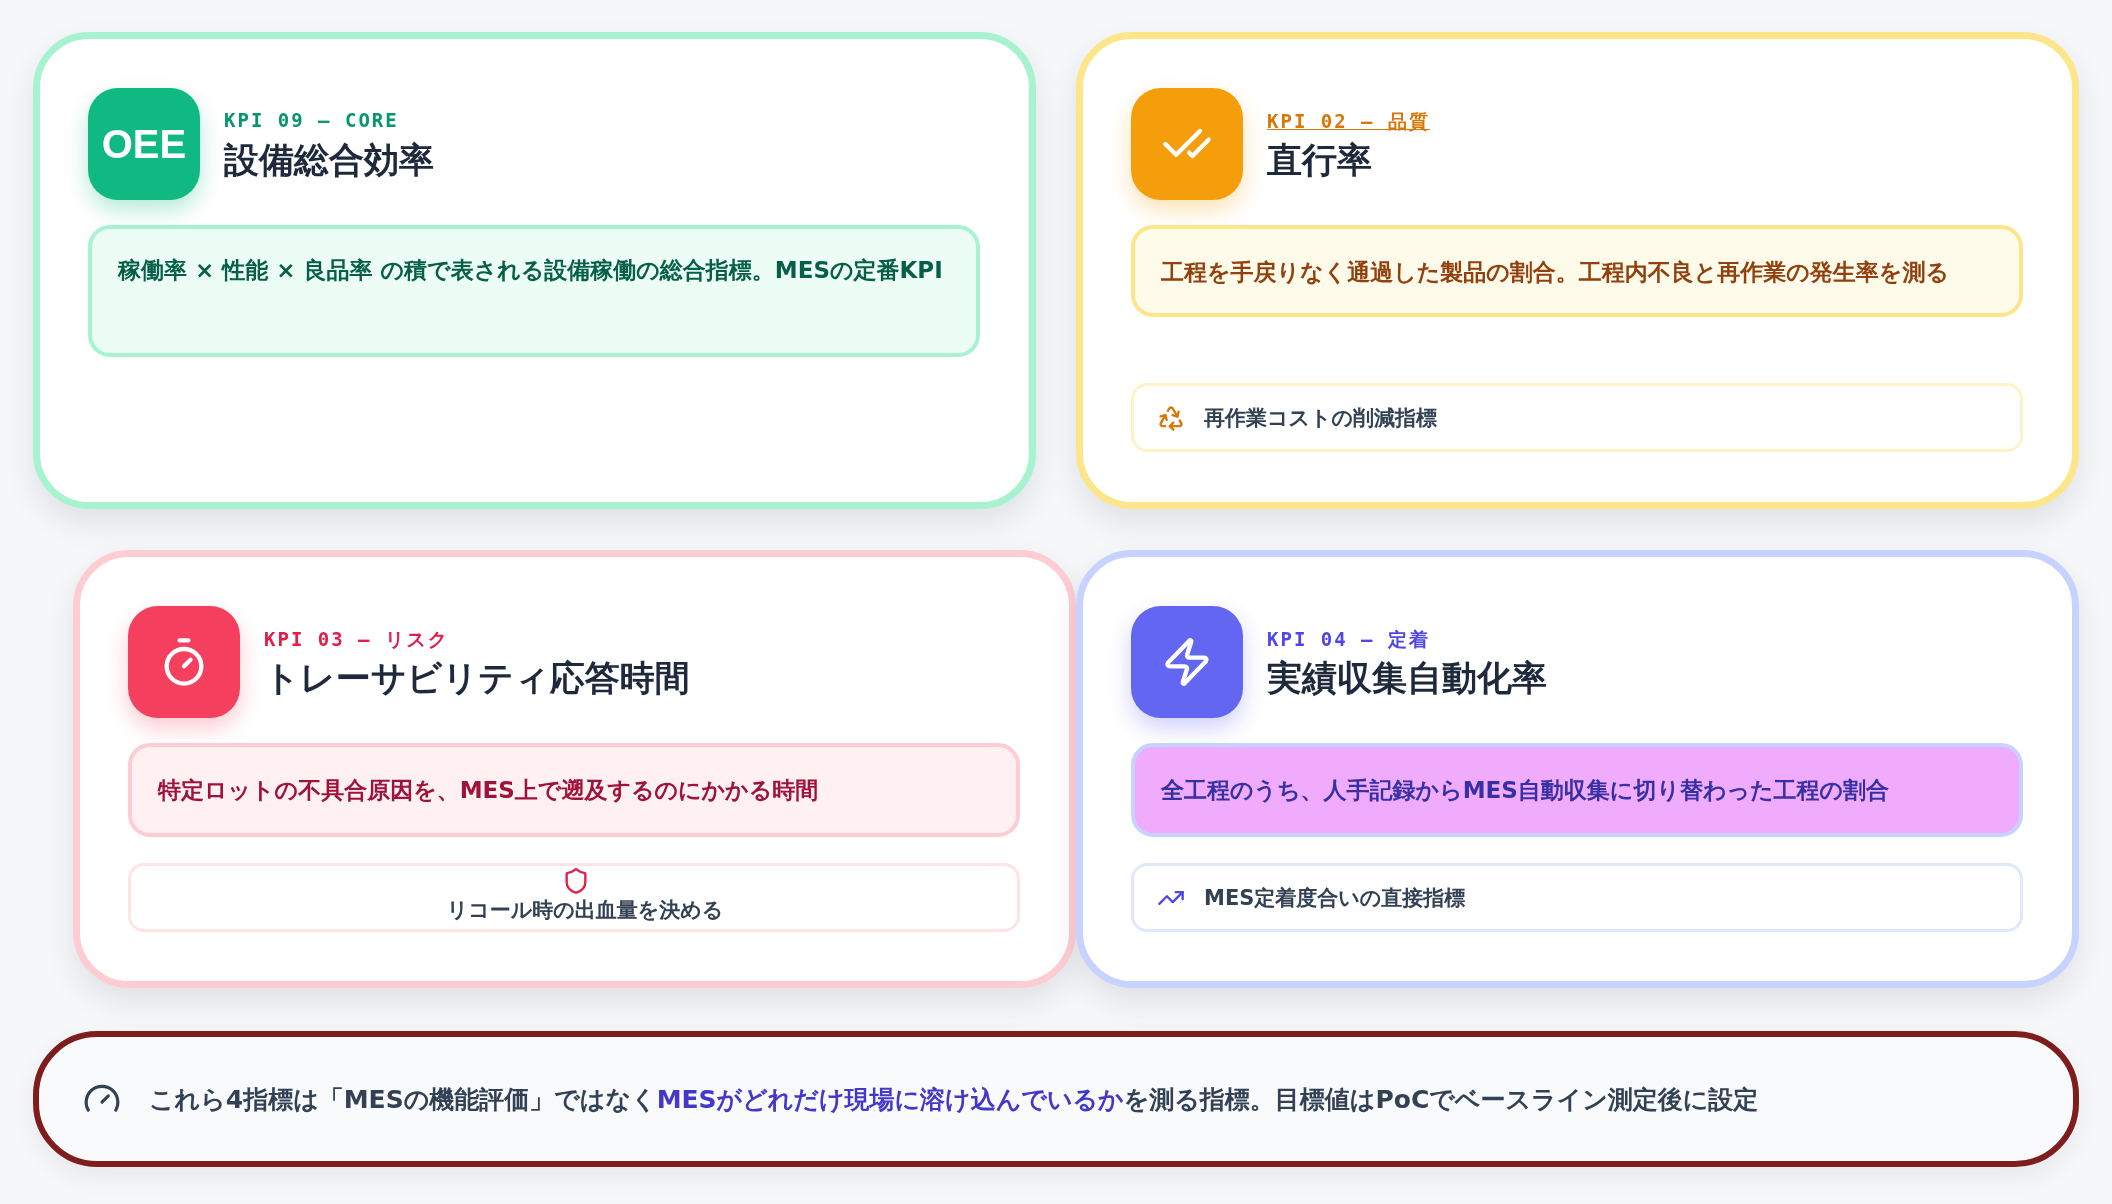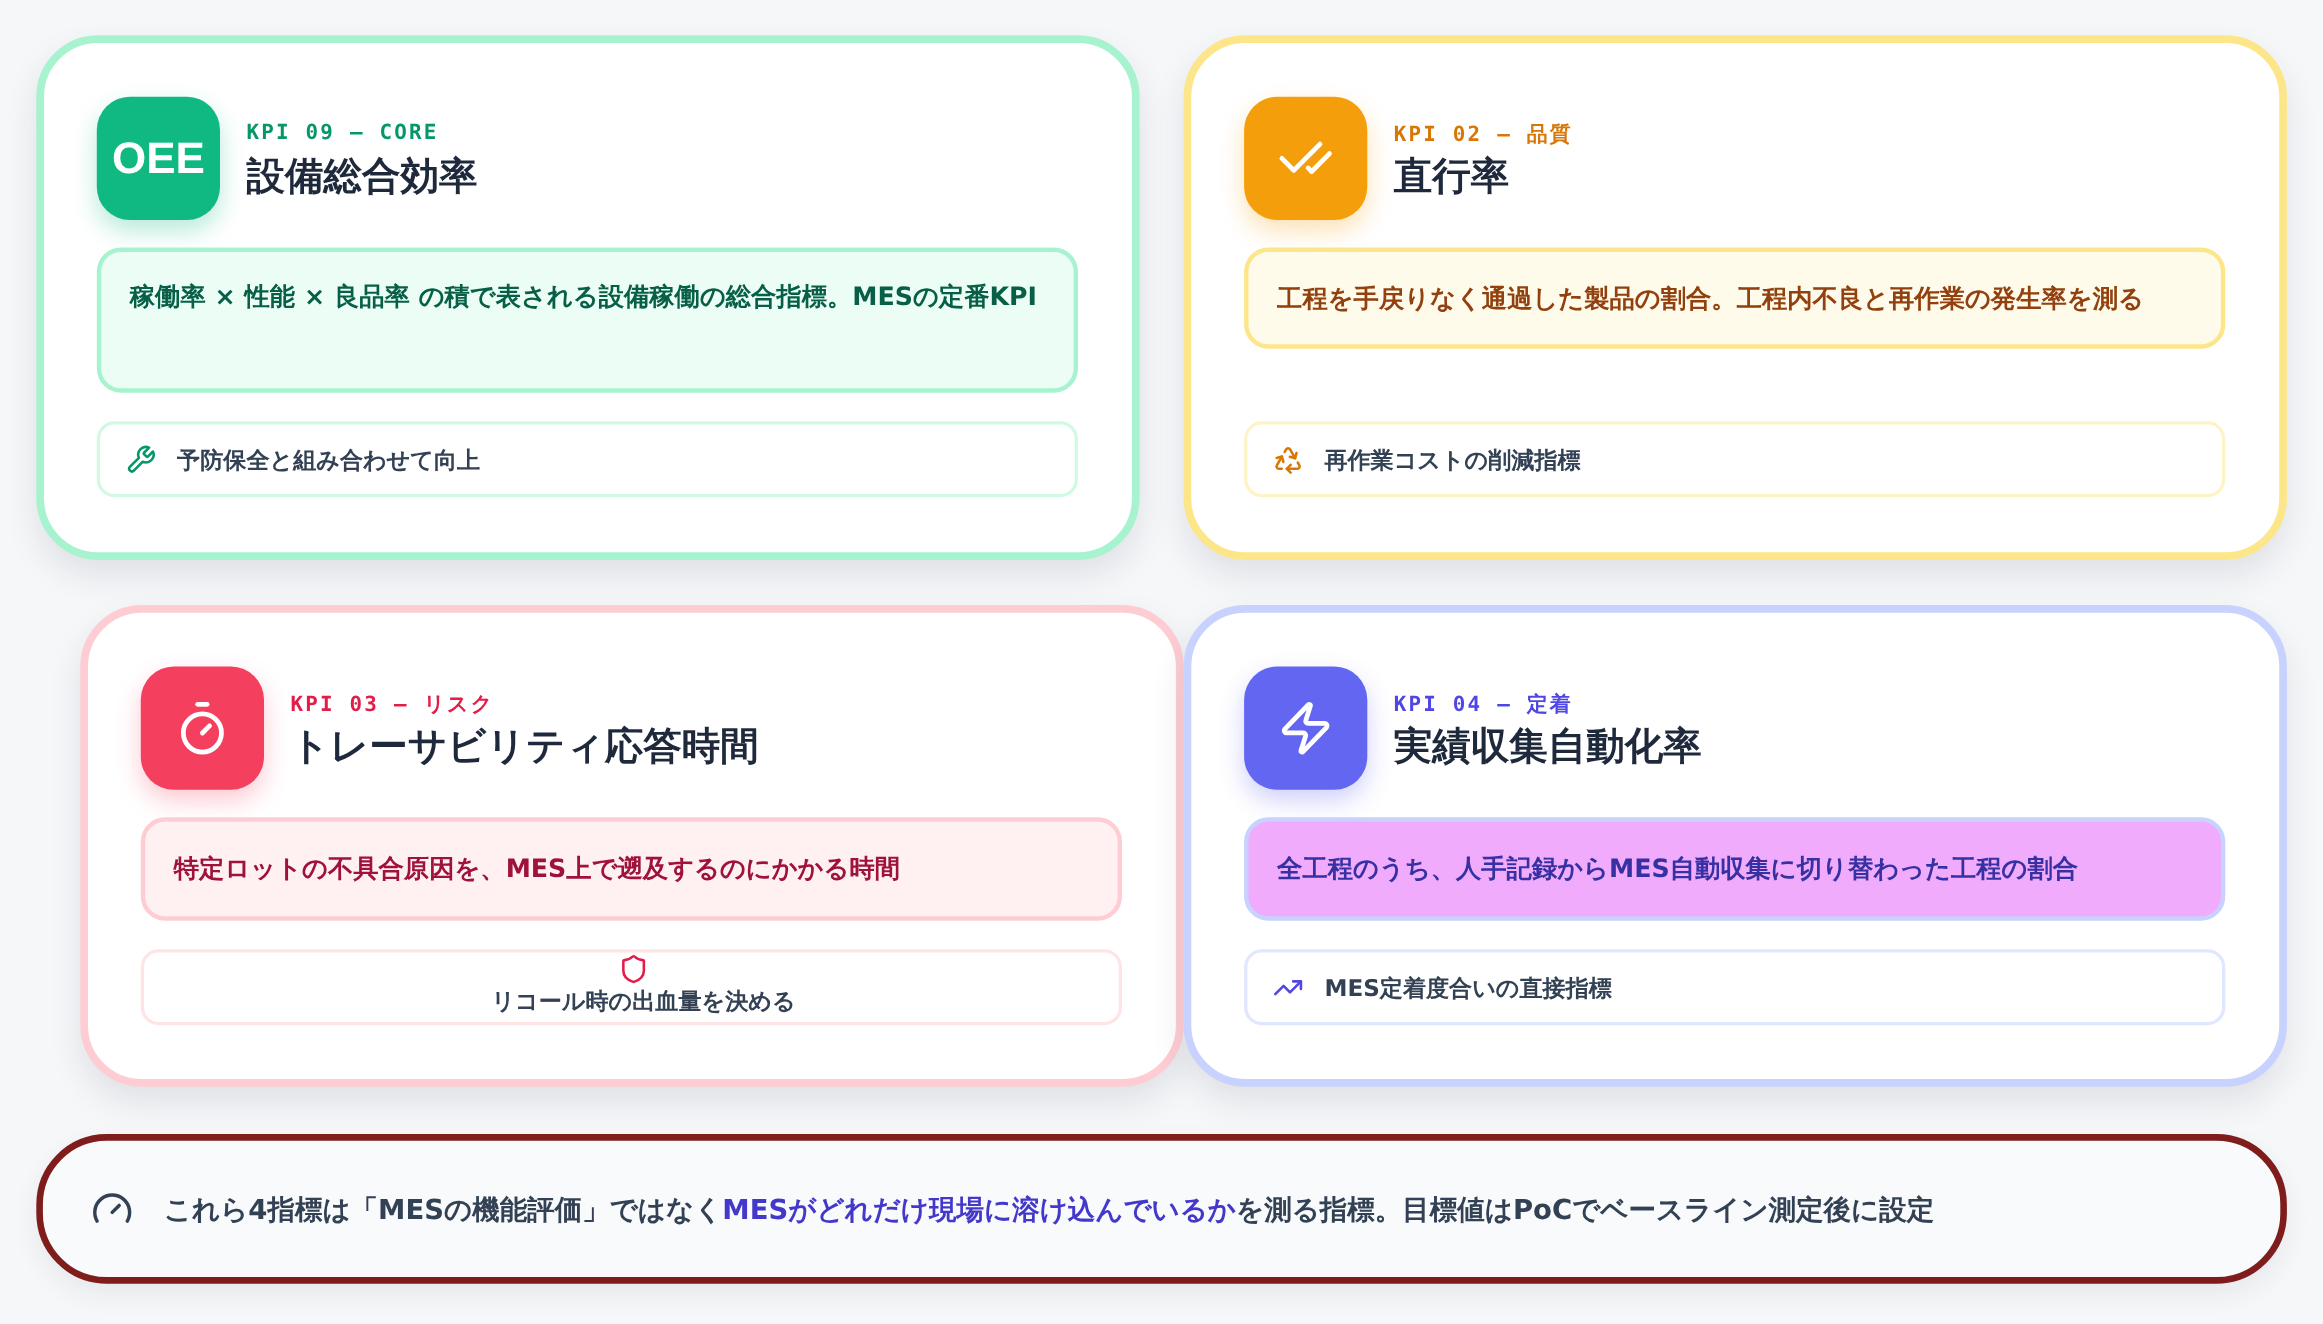--- a/index.html
+++ b/index.html
@@ -45,21 +45,21 @@
 
   .kpi-label {
     position: absolute;
     left: 184px; top: 70px;
     font-family: "DejaVu Sans Mono", "Liberation Mono", monospace;
     font-size: 19px;
     font-weight: 700;
     letter-spacing: 2px;
   }
   .c1 .kpi-label { color: #059669; }
-  .c2 .kpi-label { color: #d97706; }
+  .c2 .kpi-label { color: #d97706; text-decoration: underline; }
   .c3 .kpi-label { color: #e11d48; }
   .c4 .kpi-label { color: #4f46e5; }
 
   .kpi-title {
     position: absolute;
     left: 184px; top: 98px;
     font-size: 35px;
     font-weight: 700;
     color: #1e293b;
     letter-spacing: 0px;
@@ -123,28 +123,20 @@
 </head>
 <body>
 
 <div class="card c1">
   <div class="icon-box">
     <span class="oee-text">OEE</span>
   </div>
   <div class="kpi-label">KPI 09 – CORE</div>
   <div class="kpi-title">設備総合効率</div>
   <div class="desc-box">稼働率 × 性能 × 良品率 の積で表される設備稼働の総合指標。MESの定番KPI</div>
-  <div class="note-row">
-    <span class="note-icon">
-      <svg width="28" height="28" viewBox="0 0 24 24" fill="none" stroke="#059669" stroke-width="2" stroke-linecap="round" stroke-linejoin="round">
-          <path d="M14.7 6.3a1 1 0 0 0 0 1.4l1.6 1.6a1 1 0 0 0 1.4 0l3.77-3.77a6 6 0 0 1-7.94 7.94l-6.91 6.91a2.12 2.12 0 0 1-3-3l6.91-6.91a6 6 0 0 1 7.94-7.94l-3.76 3.76z"></path>
-        </svg>
-    </span>
-    <span>予防保全と組み合わせて向上</span>
-  </div>
 </div>
 
 <div class="card c2">
   <div class="icon-box">
     <svg width="52" height="52" viewBox="0 0 24 24" fill="none" stroke="#ffffff" stroke-width="2" stroke-linecap="round" stroke-linejoin="round">
         <path d="M18 6 7 17l-5-5"></path>
         <path d="m22 10-7.5 7.5L13 16"></path>
       </svg>
   </div>
   <div class="kpi-label">KPI 02 – 品質</div>

